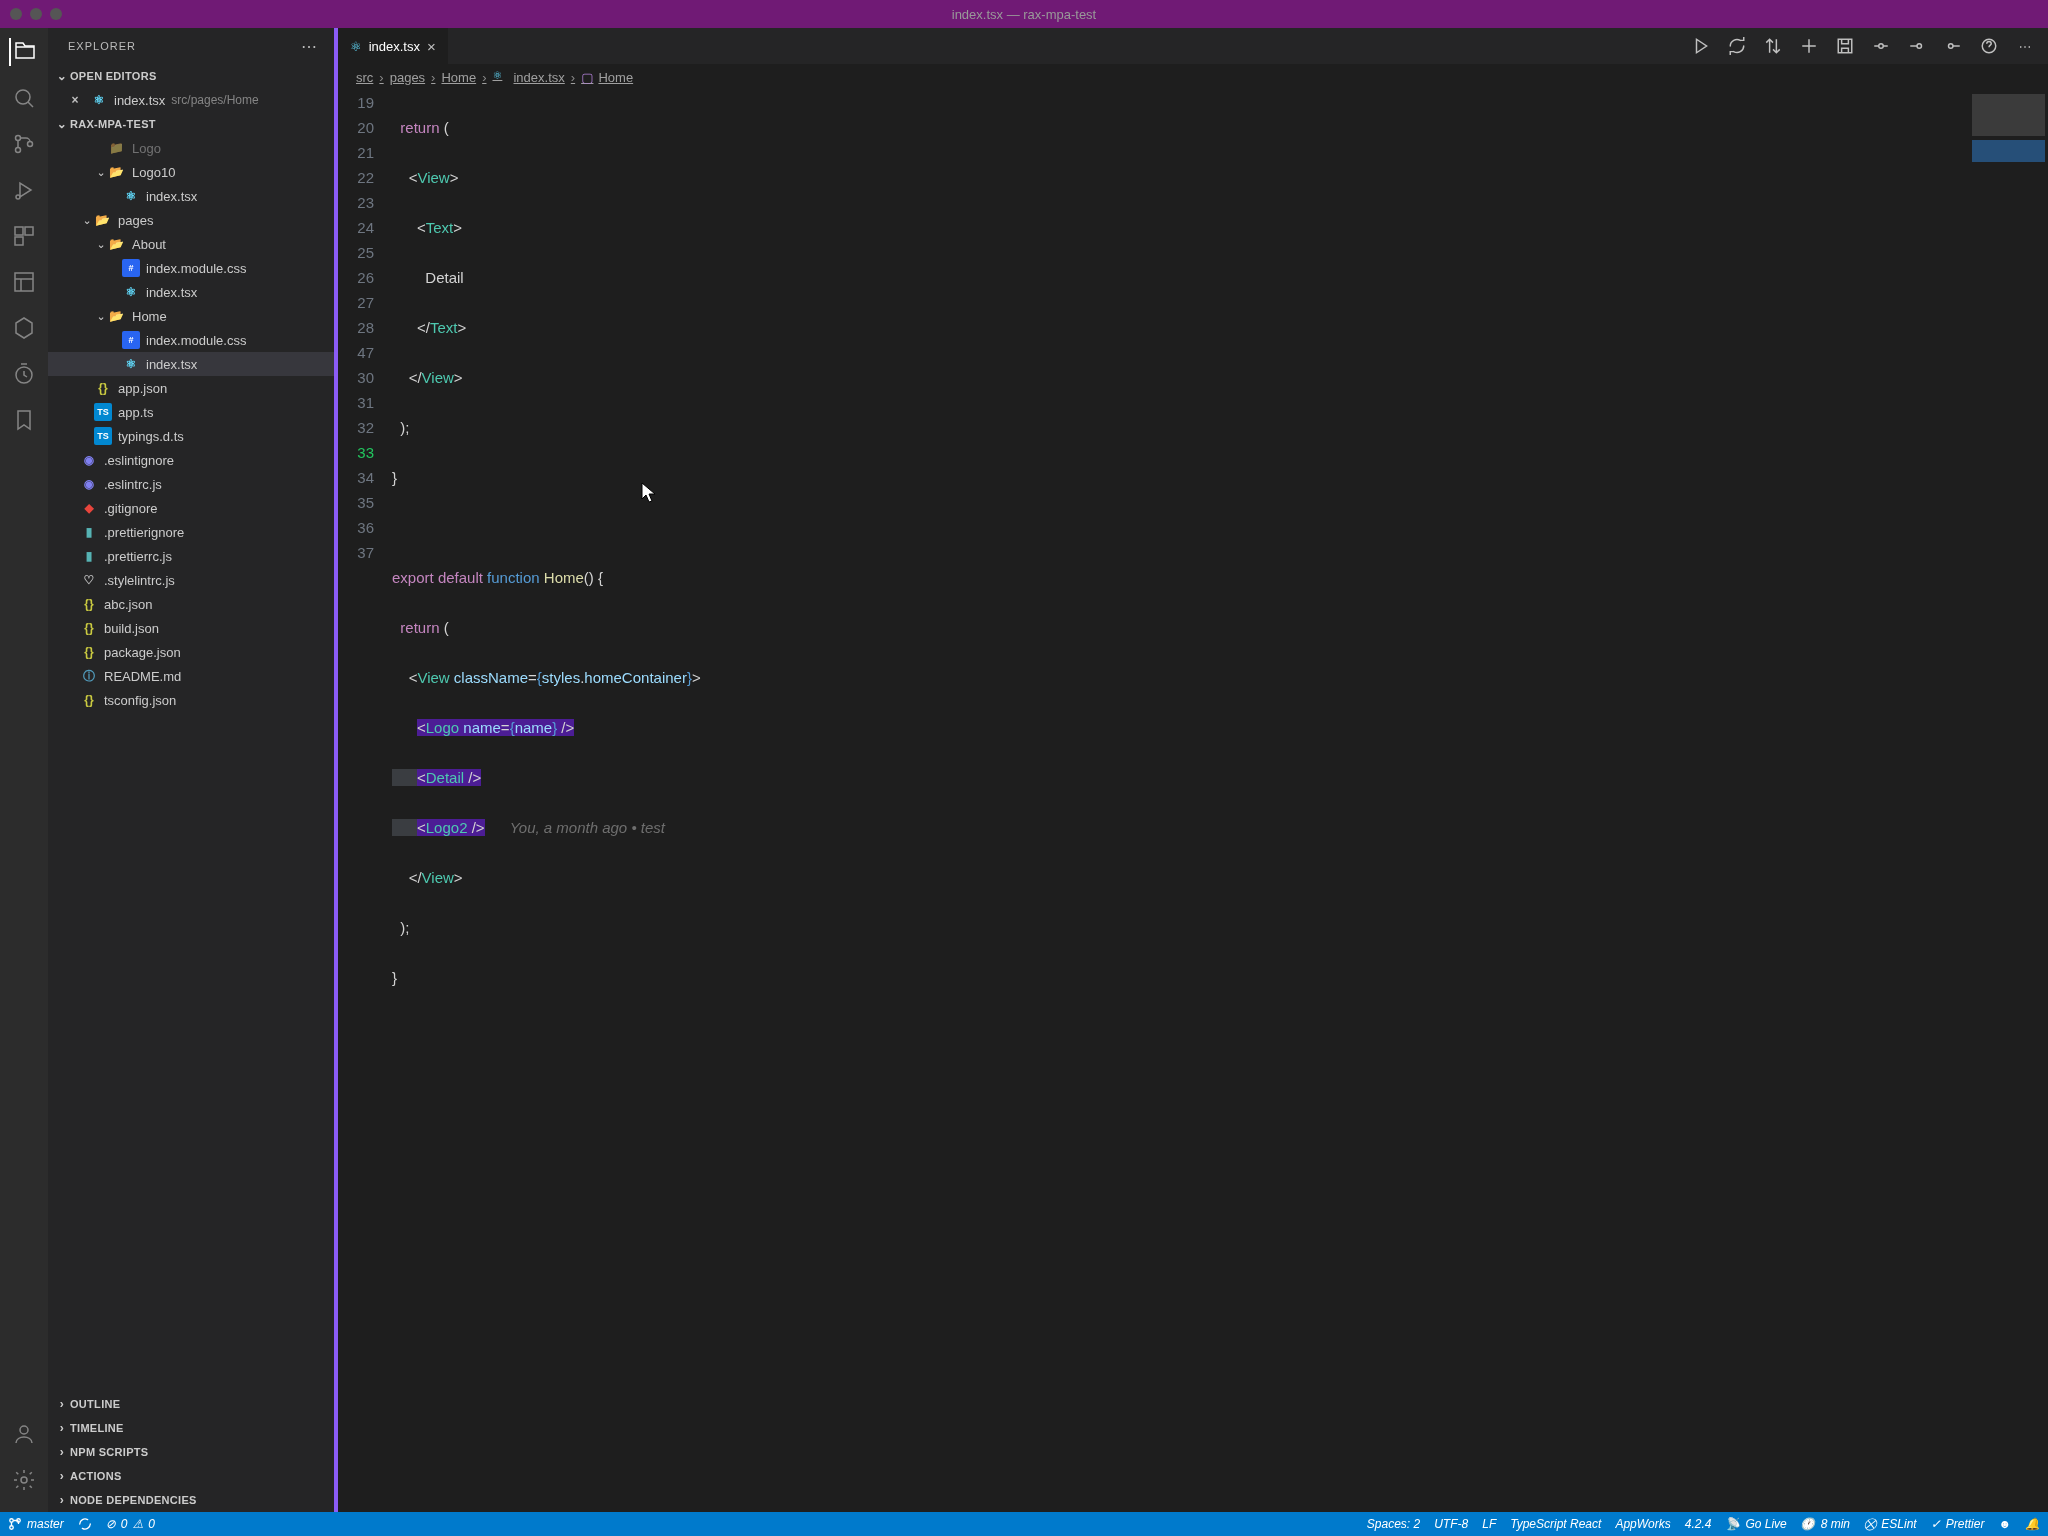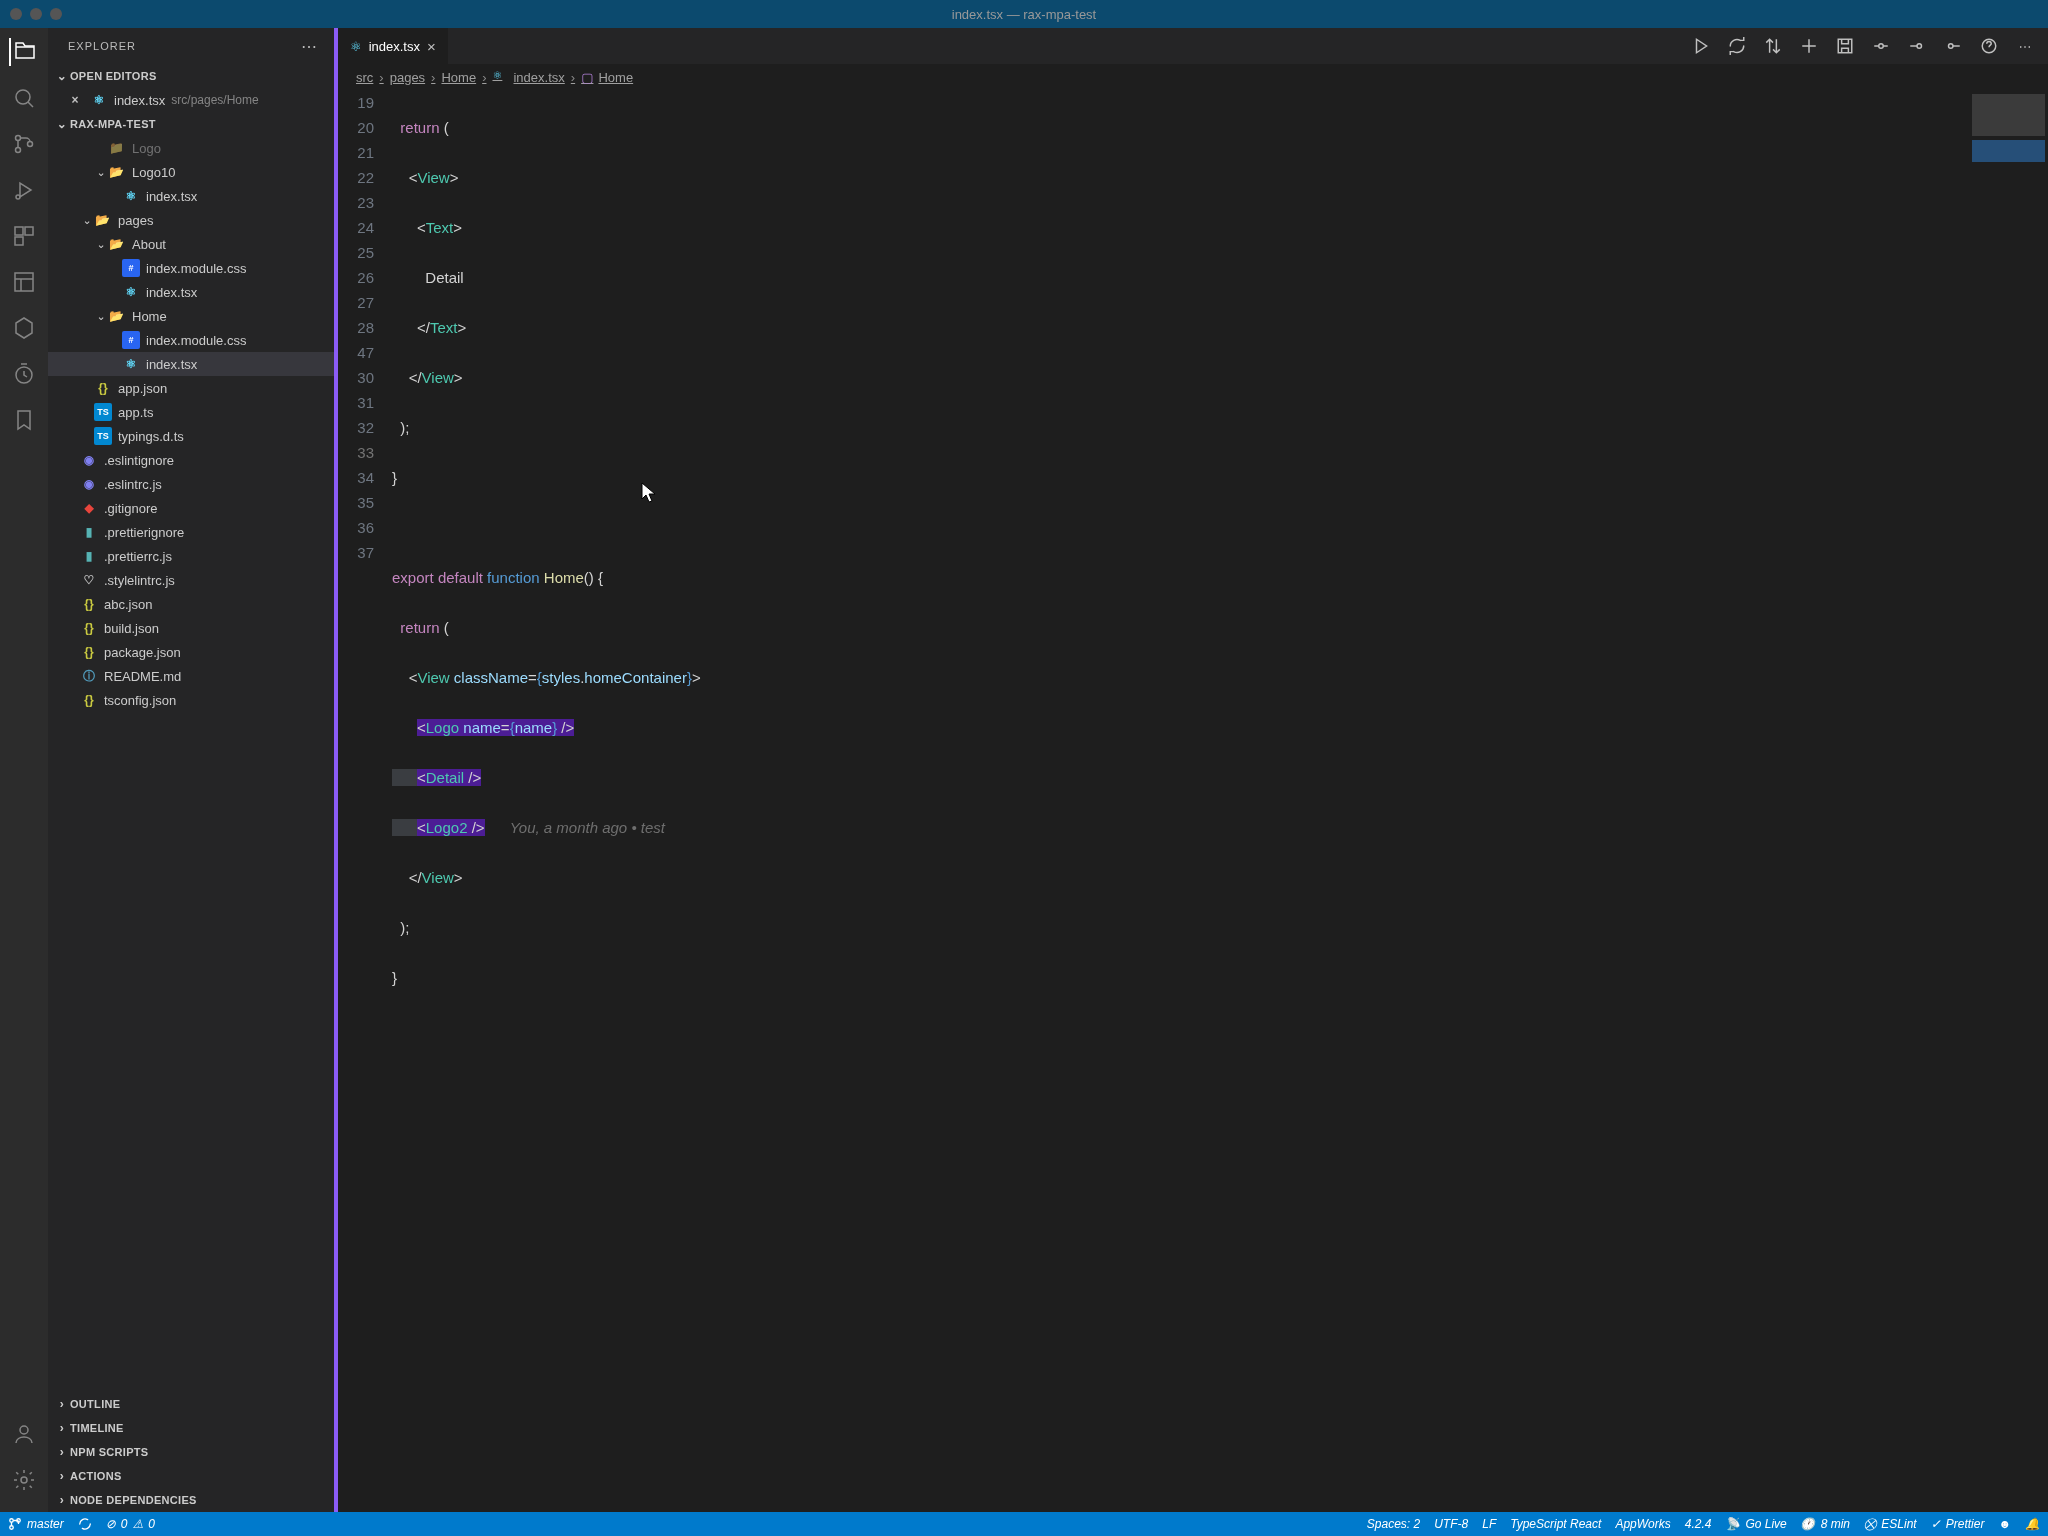--- a/index.html
+++ b/index.html
@@ -1,17 +1,17 @@
 <!DOCTYPE html>
 <html><head>
 <meta charset="utf-8">
 <style>
 * { margin: 0; padding: 0; box-sizing: border-box; font-family: -apple-system, BlinkMacSystemFont, "Segoe UI", sans-serif; }
 body { background: #1e1e1e; color: #cccccc; font-size: 13px; height: 100vh; overflow: hidden; display: flex; flex-direction: column; }
-.titlebar { height: 28px; background: #0c4a6e; display: flex; align-items: center; justify-content: center; position: relative; }
+.titlebar { height: 28px; background: #701a75; display: flex; align-items: center; justify-content: center; position: relative; }
 .traffic-lights { position: absolute; left: 10px; display: flex; gap: 8px; }
 .traffic-light { width: 12px; height: 12px; border-radius: 50%; background: #555; }
 .titlebar-title { color: #999; font-size: 13px; }
 .main-area { flex: 1; display: flex; overflow: hidden; }
 .activity-bar { width: 48px; background: #2c2c2c; display: flex; flex-direction: column; align-items: center; padding-top: 10px; gap: 18px; }
 .activity-bar-bottom { margin-top: auto; display: flex; flex-direction: column; align-items: center; gap: 18px; padding-bottom: 18px; }
 .activity-icon { width: 28px; height: 28px; display: flex; align-items: center; justify-content: center; color: #858585; cursor: pointer; }
 .activity-icon.active { color: #fff; border-left: 2px solid #fff; margin-left: -2px; padding-left: 2px; }
 .activity-icon svg { width: 24px; height: 24px; }
 .sidebar { width: 290px; background: #252526; display: flex; flex-direction: column; border-right: 4px solid #8b5cf6; }
@@ -44,21 +44,21 @@
 .tab .tab-close { color: #c0c0c0; font-size: 15px; }
 .toolbar-right { margin-left: auto; display: flex; align-items: center; gap: 18px; padding: 0 14px; color: #c0c0c0; }
 .toolbar-ic { width: 18px; height: 18px; display: flex; align-items: center; justify-content: center; cursor: pointer; }
 .breadcrumb { height: 26px; display: flex; align-items: center; padding-left: 18px; font-size: 13px; color: #a0a0a0; gap: 6px; text-decoration: underline; }
 .breadcrumb .sep { color: #888;}
 .breadcrumb .crumb { display: flex; align-items: center; gap: 5px; cursor: pointer; }
 .breadcrumb .crumb .ficon { width: 16px; height: 16px; font-size: 11px; }
 .editor-split { flex: 1; display: flex; overflow: hidden; position: relative; }
 .code-area { flex: 1; display: flex; font-family: Menlo, Monaco, "Courier New", monospace; font-size: 15px; line-height: 25px; overflow: hidden; }
 .gutter { width: 54px; text-align: right; color: #6e7681; padding-right: 18px; user-select: none; }
-.gutter .ln.current { color: #737373; }
+.gutter .ln.current { color: #22c55e; }
 .code-lines { flex: 1; white-space: pre; color: #d4d4d4; }
 .code-line { height: 25px; }
 .kw { color: #c586c0; }
 .sto { color: #569cd6; }
 .fn { color: #dcdcaa; }
 .tag { color: #4ec9b0; }
 .attr { color: #9cdcfe; }
 .pun { color: #d4d4d4; }
 .var { color: #9cdcfe; }
 .blame { color: #6e6e6e; font-style: italic; }

